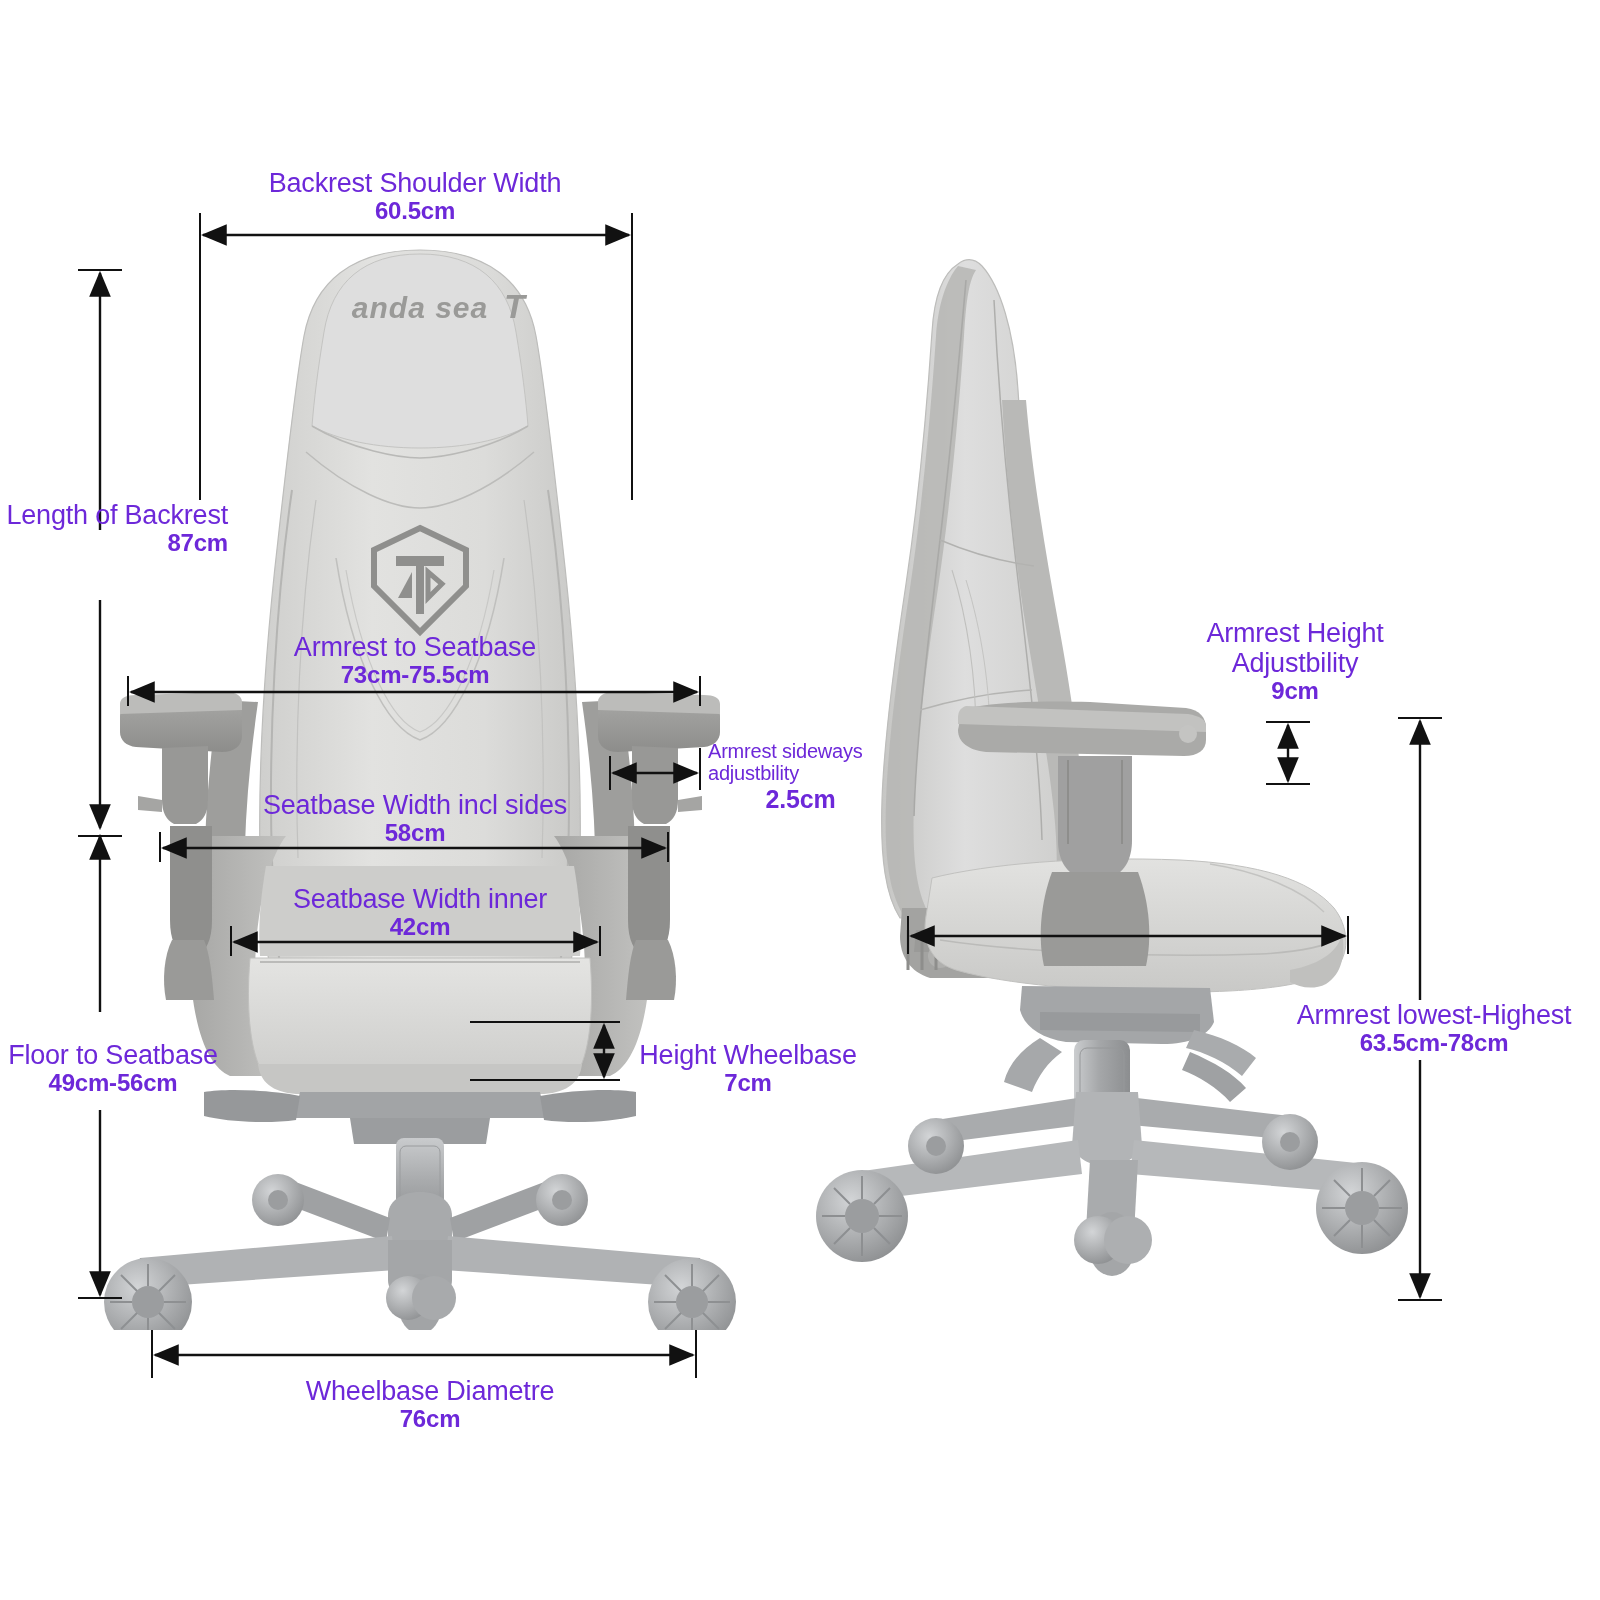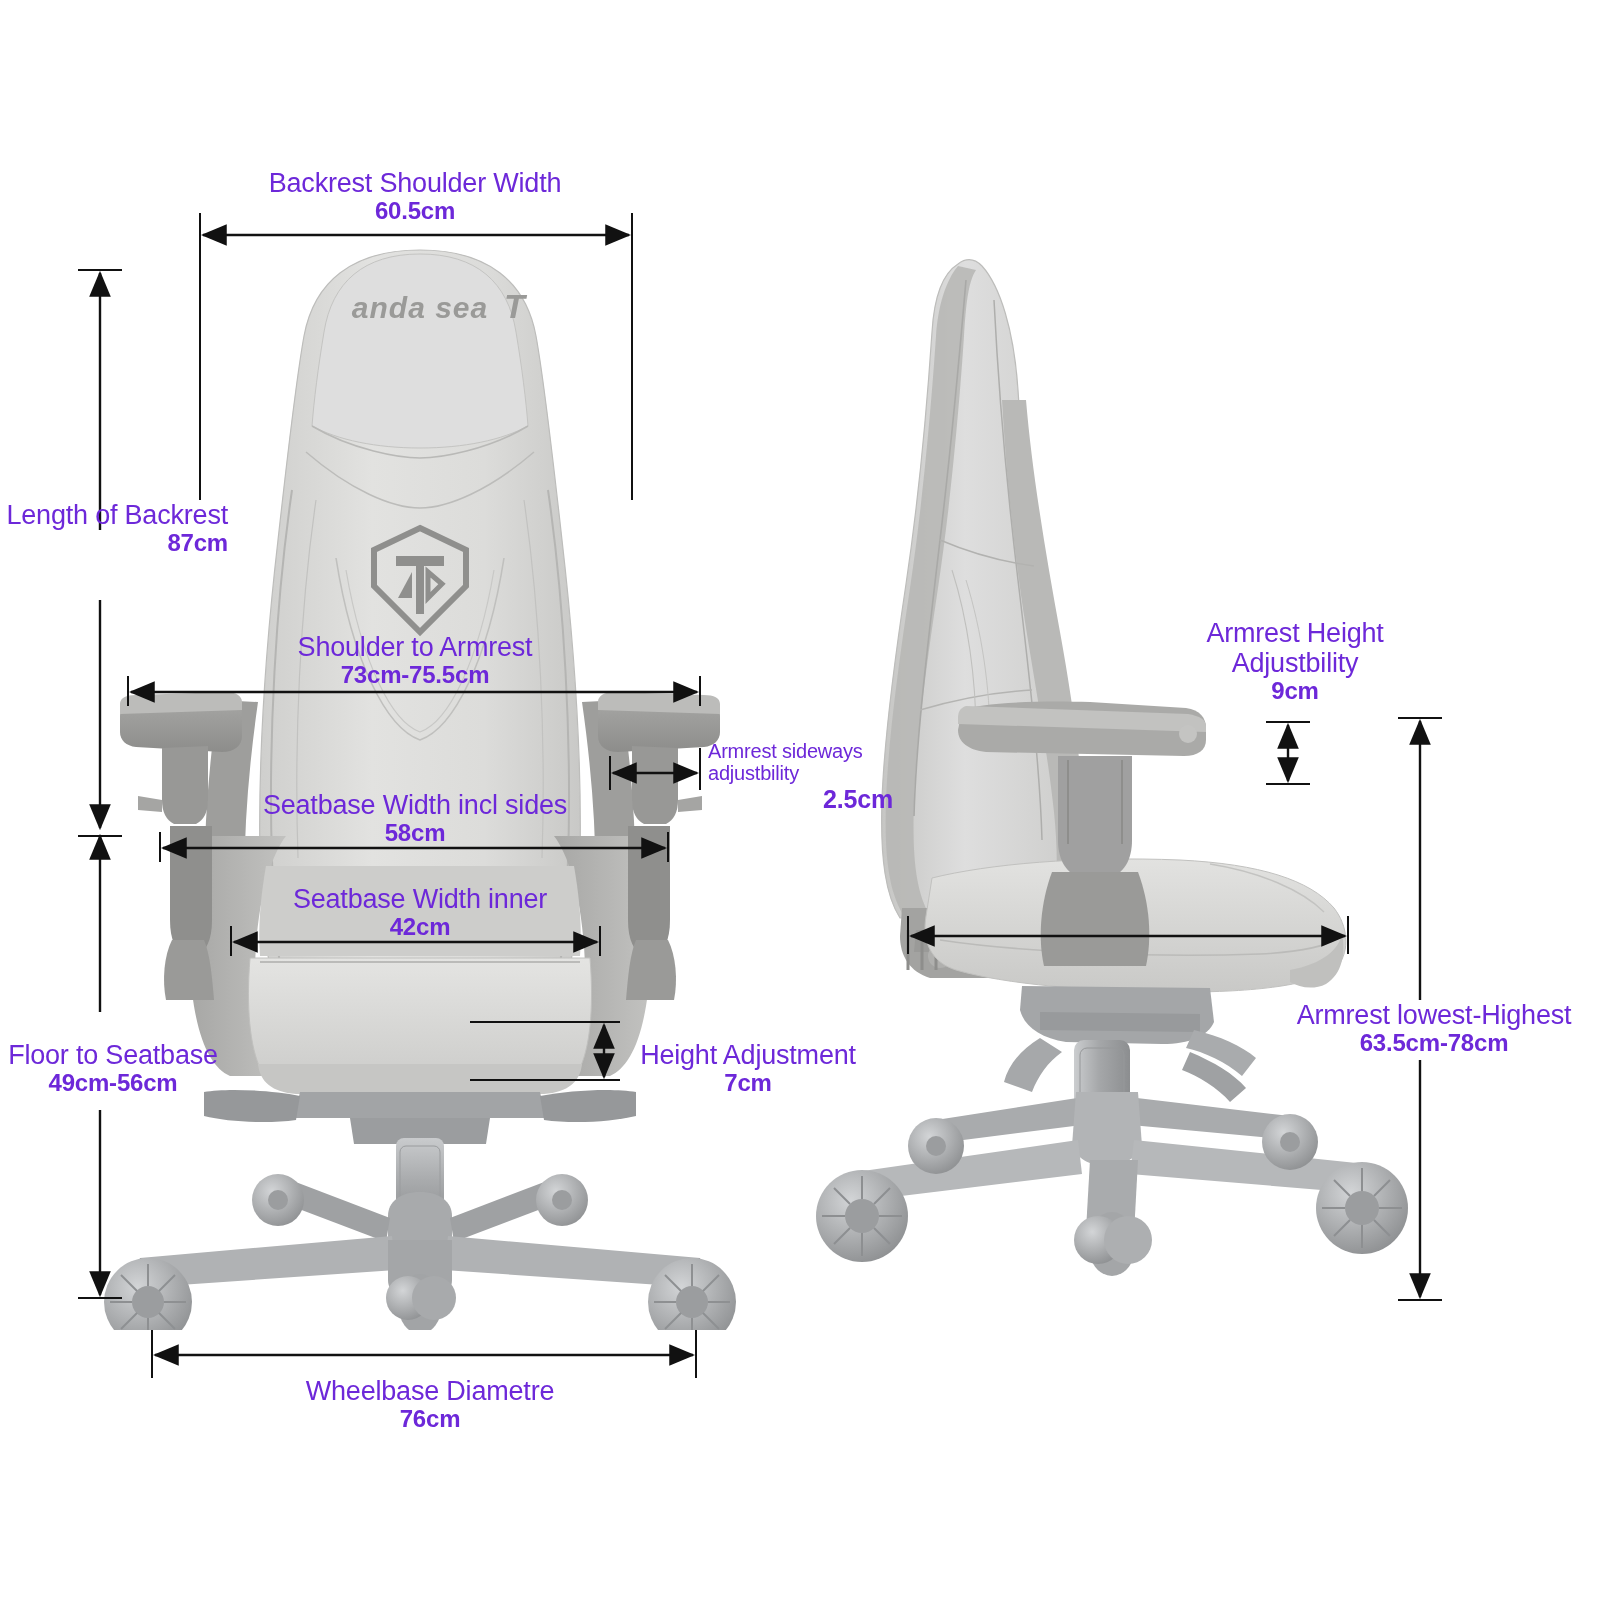--- a/index.html
+++ b/index.html
@@ -386,47 +386,47 @@
     <span class="nm">Backrest Shoulder Width</span>
     <span class="vl">60.5cm</span>
   </div>
 
   <div class="dimlabel" style="left:0px;top:500px;width:228px;text-align:right;">
     <span class="nm">Length of Backrest</span>
     <span class="vl">87cm</span>
   </div>
 
   <div class="dimlabel" style="left:290px;top:632px;width:250px;">
-    <span class="nm">Shoulder to Armrest</span>
+    <span class="nm">Armrest to Seatbase</span>
     <span class="vl">73cm-75.5cm</span>
   </div>
 
   <div class="dimlabel small" style="left:708px;top:740px;width:185px;text-align:left;">
     <span class="nm" style="text-align:left;">Armrest sideways</span>
     <span class="nm" style="text-align:left;">adjustbility</span>
-    <span class="vl" style="text-align:right;">2.5cm</span>
+    <span class="vl" style="text-align:center;">2.5cm</span>
   </div>
 
   <div class="dimlabel" style="left:260px;top:790px;width:310px;">
     <span class="nm">Seatbase Width incl sides</span>
     <span class="vl">58cm</span>
   </div>
 
   <div class="dimlabel" style="left:280px;top:884px;width:280px;">
     <span class="nm">Seatbase Width inner</span>
     <span class="vl">42cm</span>
   </div>
 
   <div class="dimlabel" style="left:4px;top:1040px;width:218px;">
     <span class="nm">Floor to Seatbase</span>
     <span class="vl">49cm-56cm</span>
   </div>
 
   <div class="dimlabel" style="left:628px;top:1040px;width:240px;">
-    <span class="nm">Height Adjustment</span>
+    <span class="nm">Height Wheelbase</span>
     <span class="vl">7cm</span>
   </div>
 
   <div class="dimlabel" style="left:280px;top:1376px;width:300px;">
     <span class="nm">Wheelbase Diametre</span>
     <span class="vl">76cm</span>
   </div>
 
   <div class="dimlabel" style="left:1170px;top:618px;width:250px;">
     <span class="nm">Armrest Height</span>

